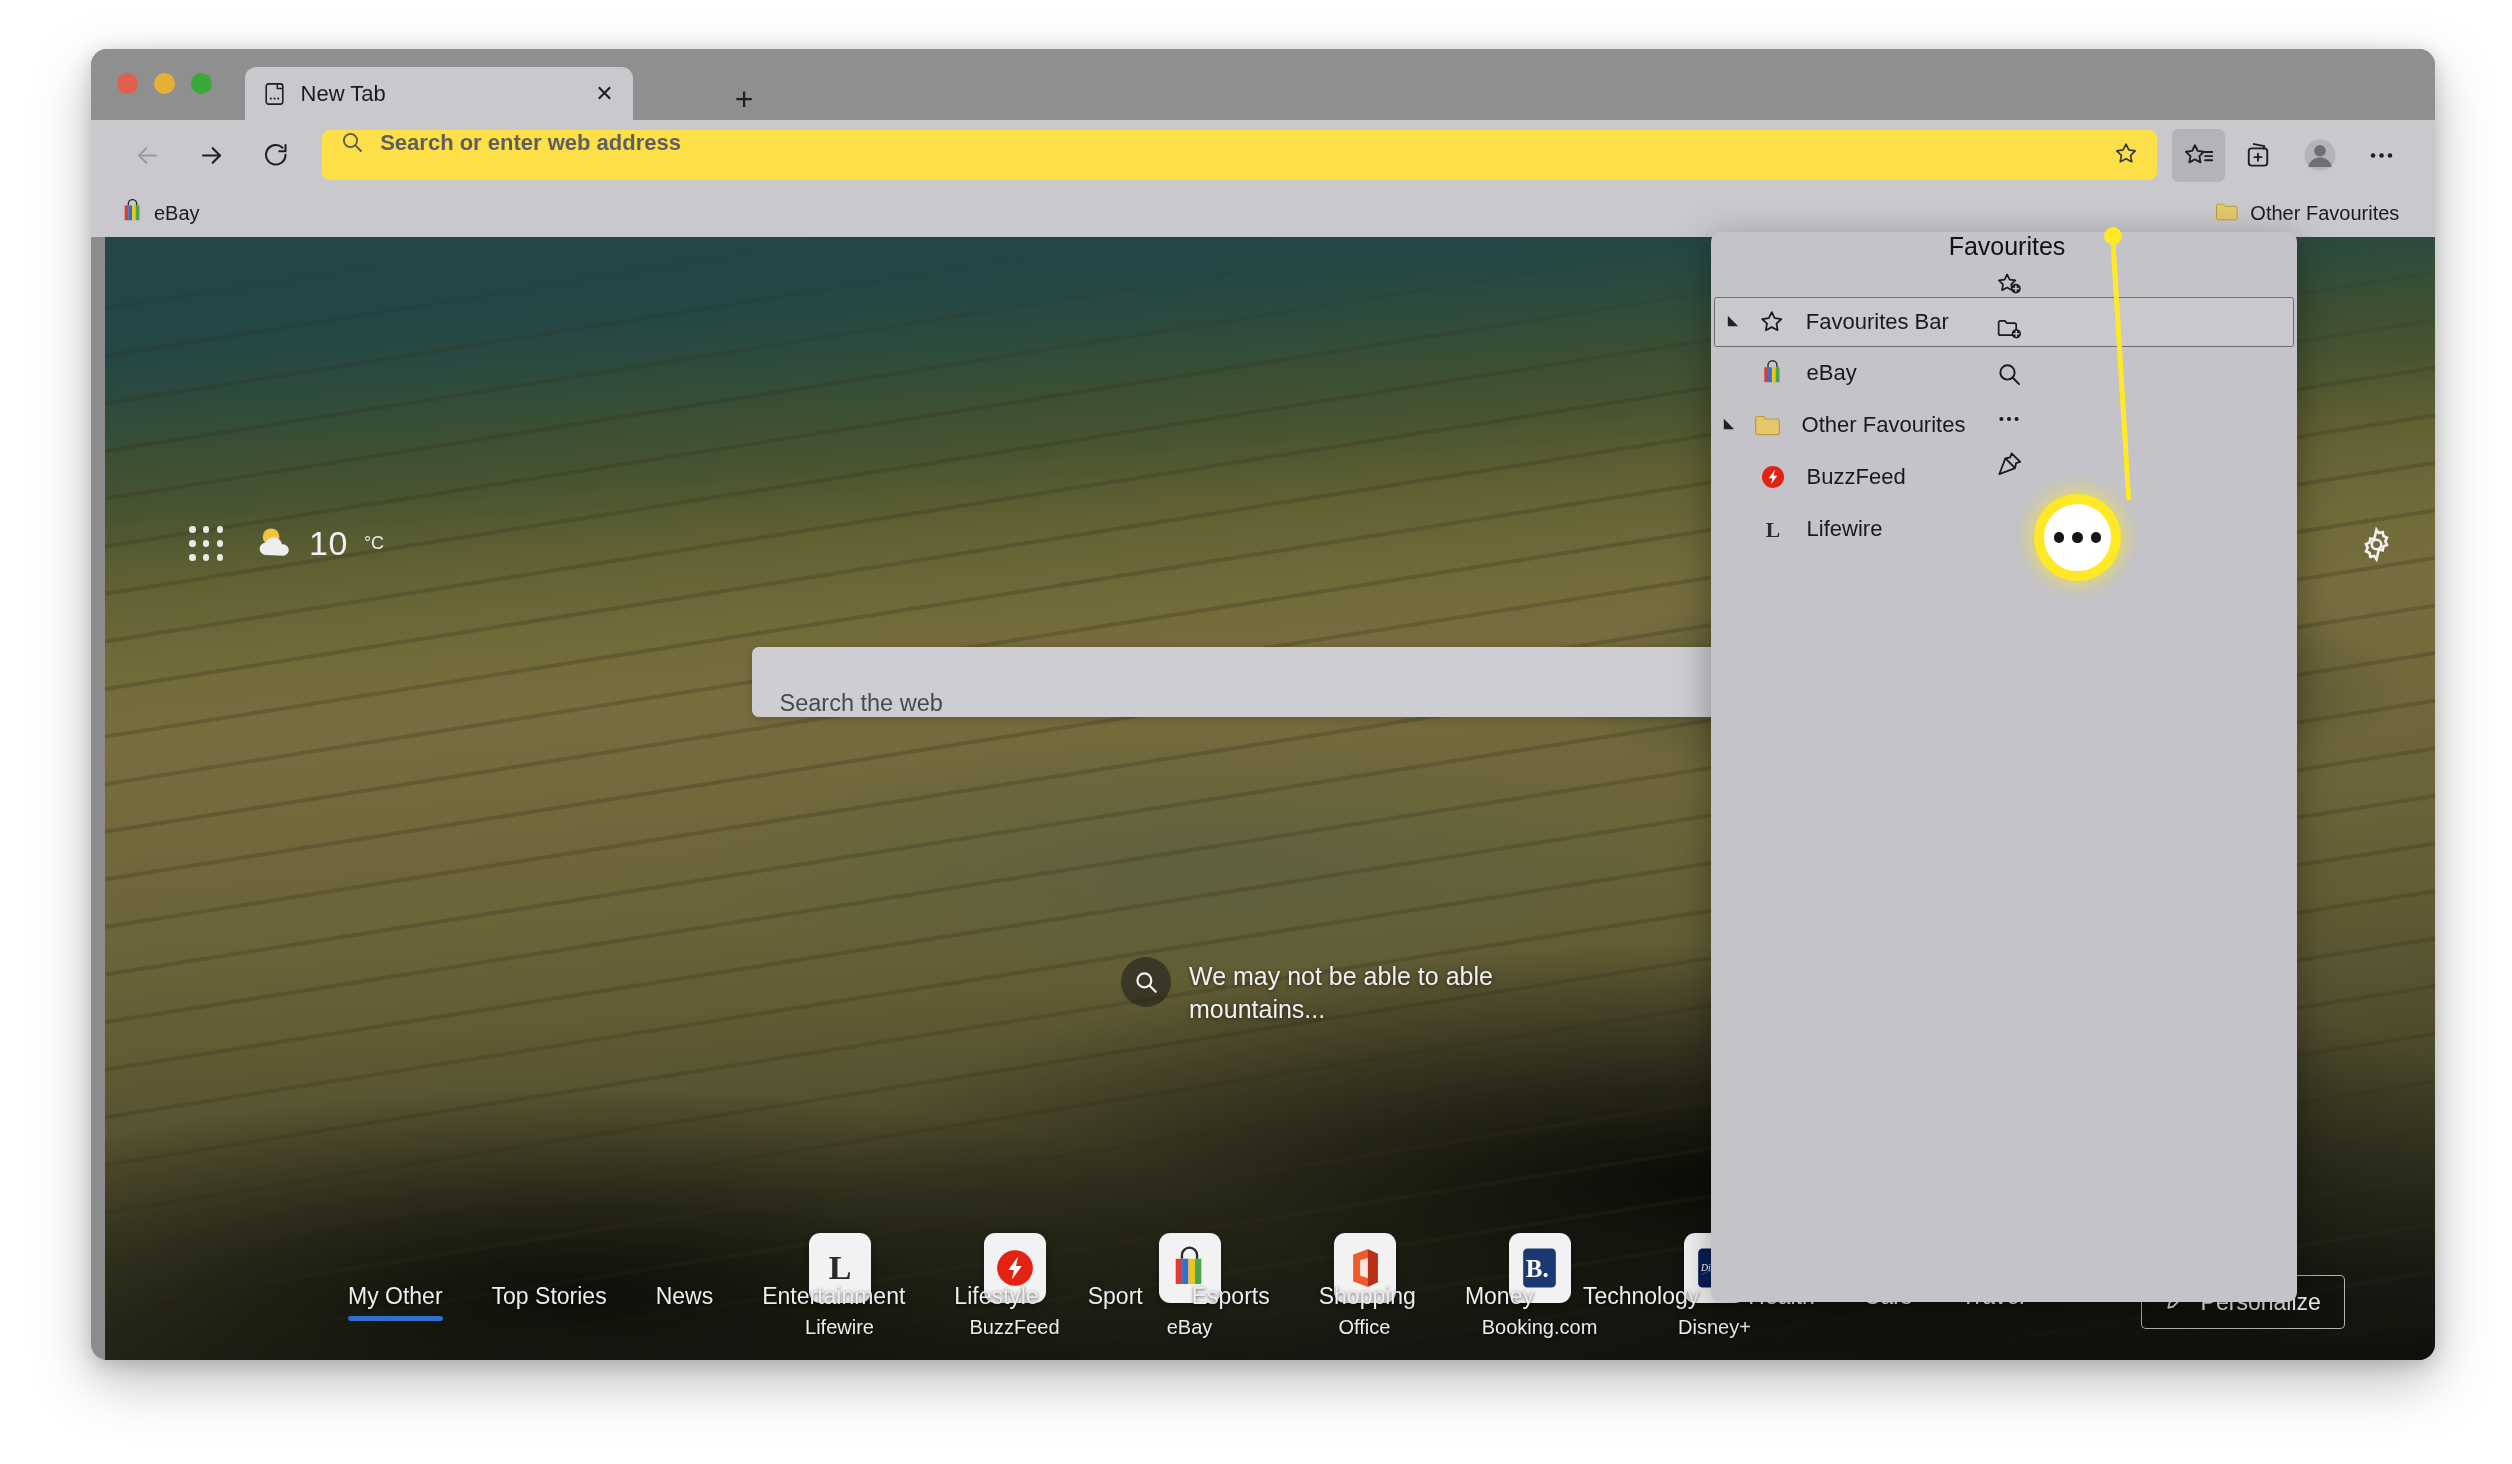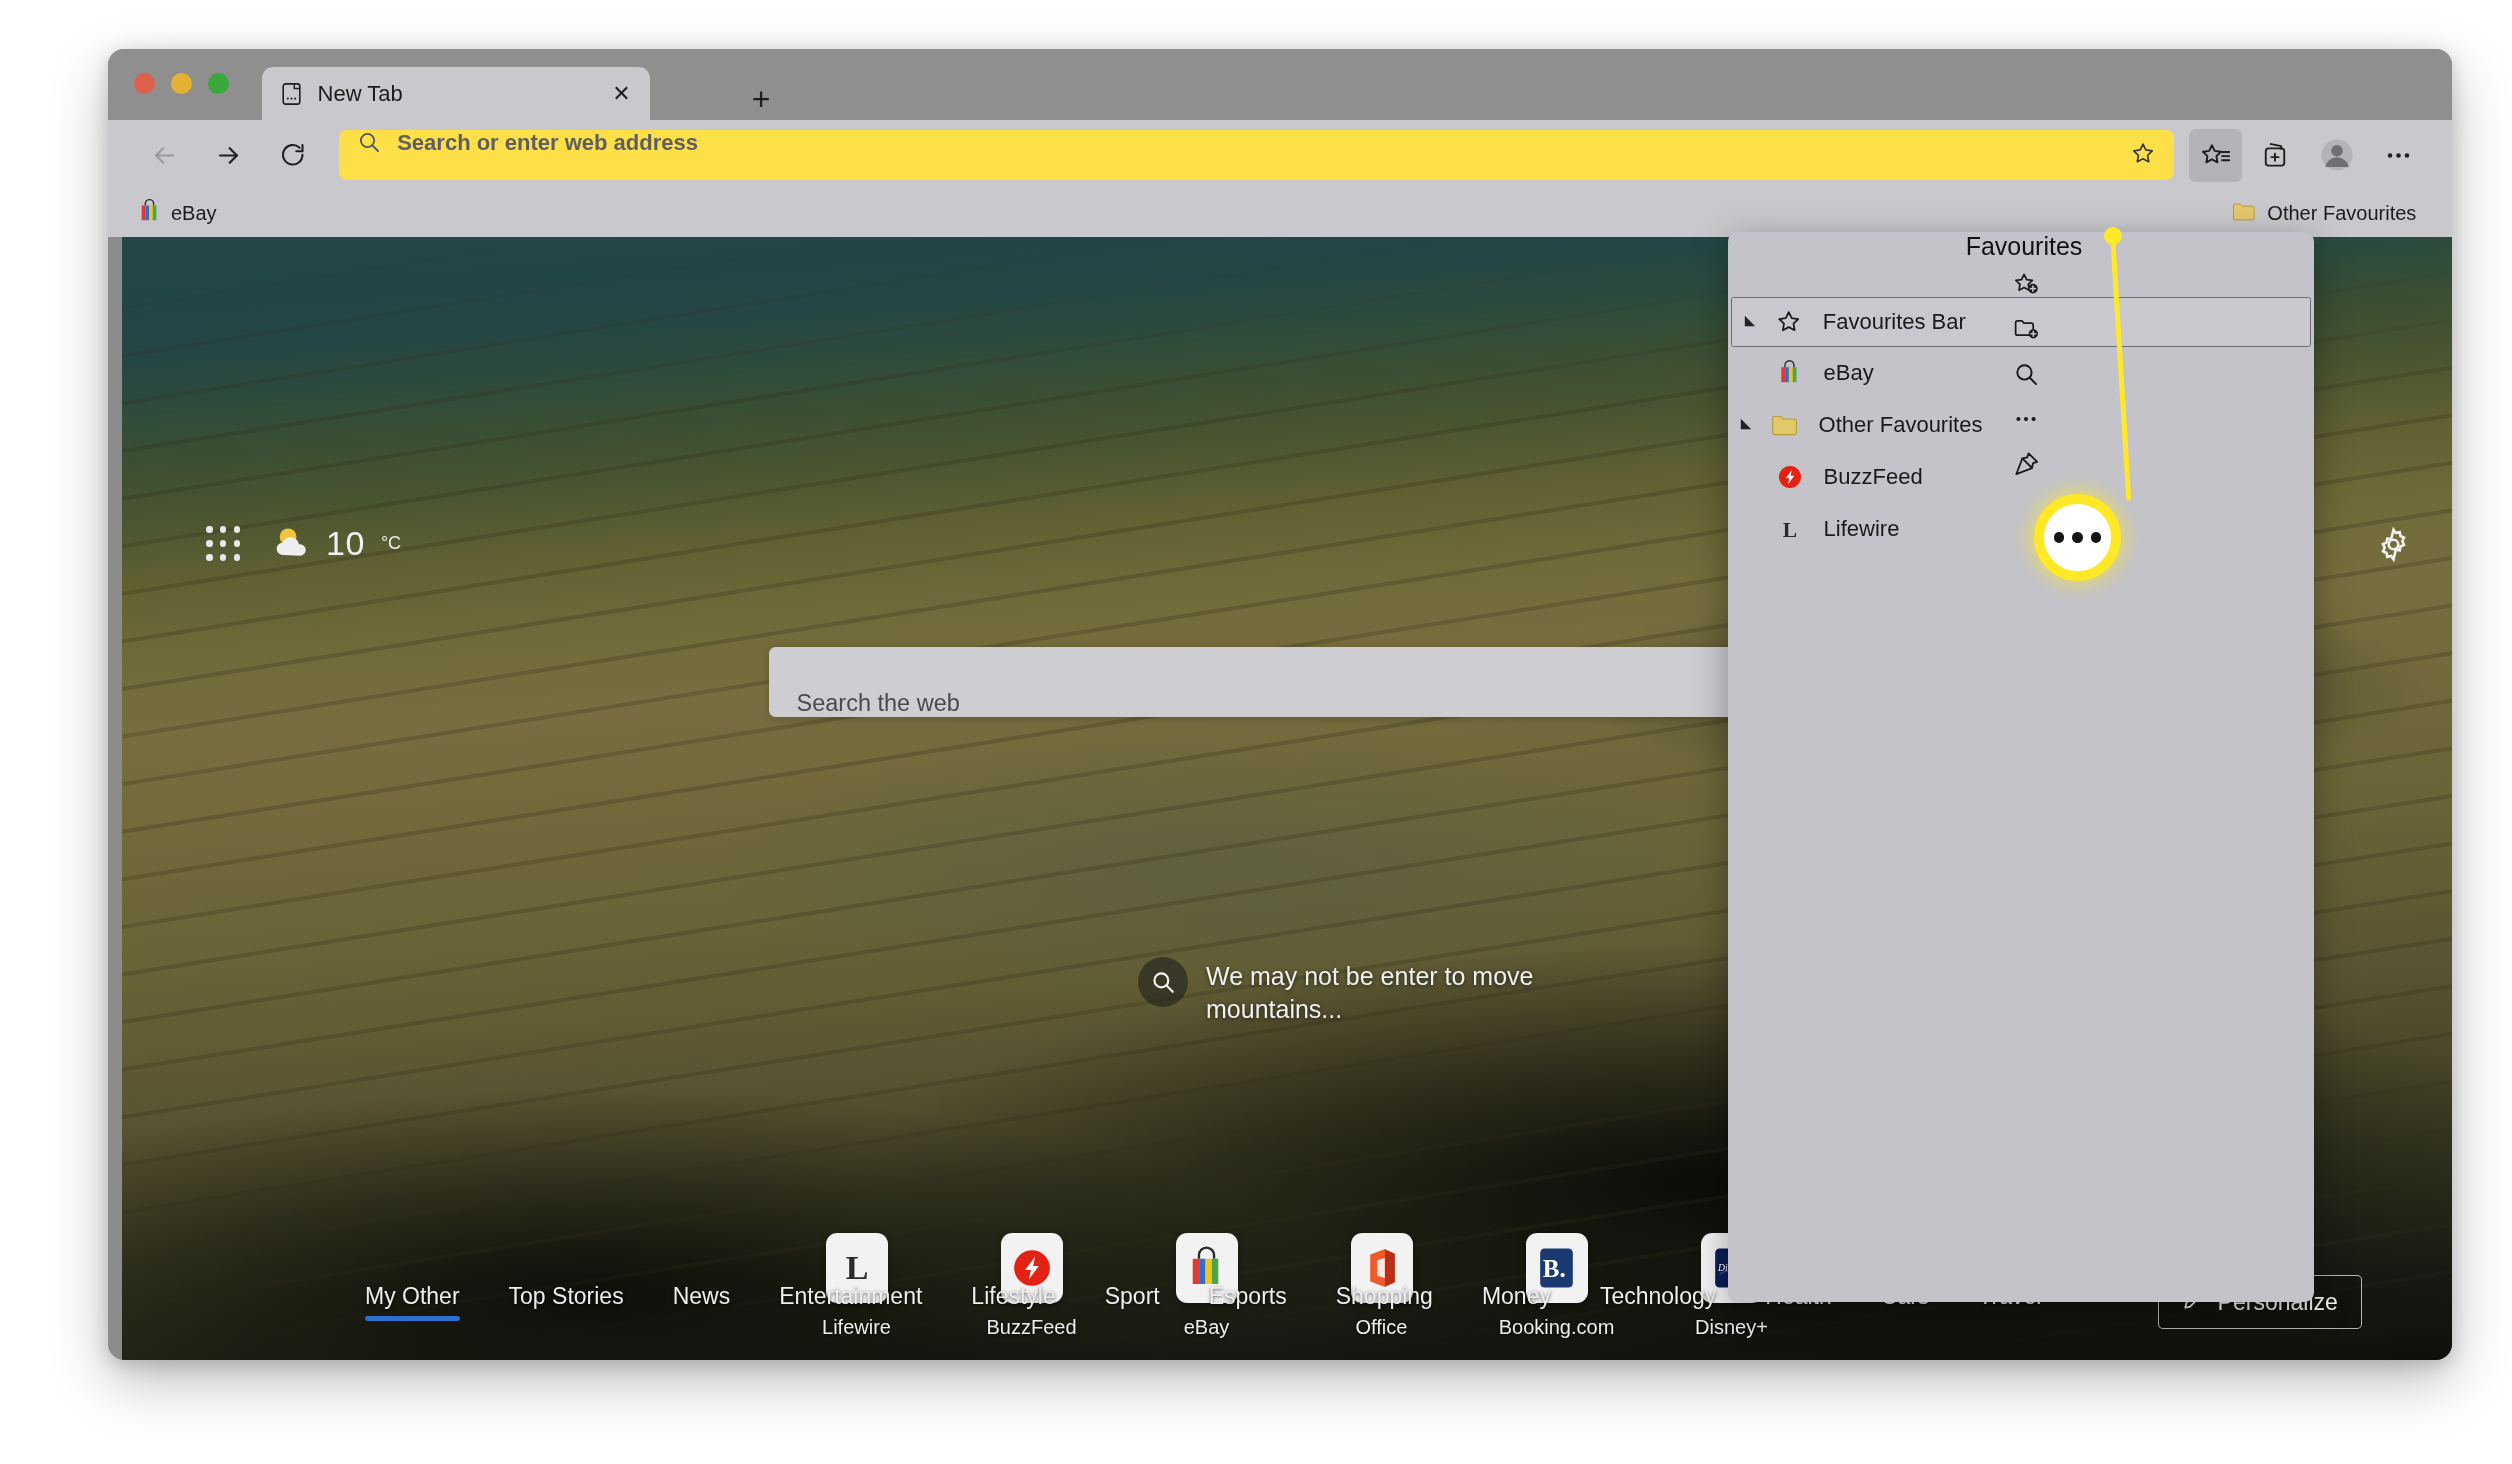--- a/index.html
+++ b/index.html
@@ -6,21 +6,21 @@
   html, body {
     width: 2512px; height: 1465px;
     background: #ffffff;
     font-family: "Liberation Sans", sans-serif;
     overflow: hidden;
   }
 
   
   #window {
     position: absolute;
-    left: 108px; top: 49px;
+    left: 91px; top: 49px;
     width: 2344px; height: 1311px;
     border-radius: 16px;
     background: #8c8c8c;
     box-shadow: 0 21px 57px rgba(0,0,0,.26), 0 4.9px 19.4px rgba(0,0,0,.16);
     overflow: hidden;
   }
 
   
   #titlebar {
     position: absolute; left: 0; top: 0;
@@ -478,21 +478,21 @@
       <span class="ph">Search the web</span>
     </div>
 
     <div id="ntp-caption">
       <span class="cap-badge">
         <svg width="26" height="26" viewBox="0 0 24 24" fill="none" stroke="currentColor" stroke-width="2" stroke-linecap="round">
           <circle cx="10.5" cy="10.5" r="6.4"></circle>
             <path d="M15.3 15.3L21 21"></path>
         </svg>
       </span>
-      <span class="cap-text">We may not be enter to move mountains...</span>
+      <span class="cap-text">We may not be able to able mountains...</span>
     </div>
 
     <div id="tiles">
       <div class="tile">
         <span class="tile-icon">
           <svg width="40" height="40" viewBox="0 0 40 40">
             <text x="20" y="31" font-family="Liberation Serif, serif" font-size="34" font-weight="bold" fill="#2b2b2b" text-anchor="middle">L</text>
           </svg>
         </span>
         <span class="tile-label">Lifewire</span>

